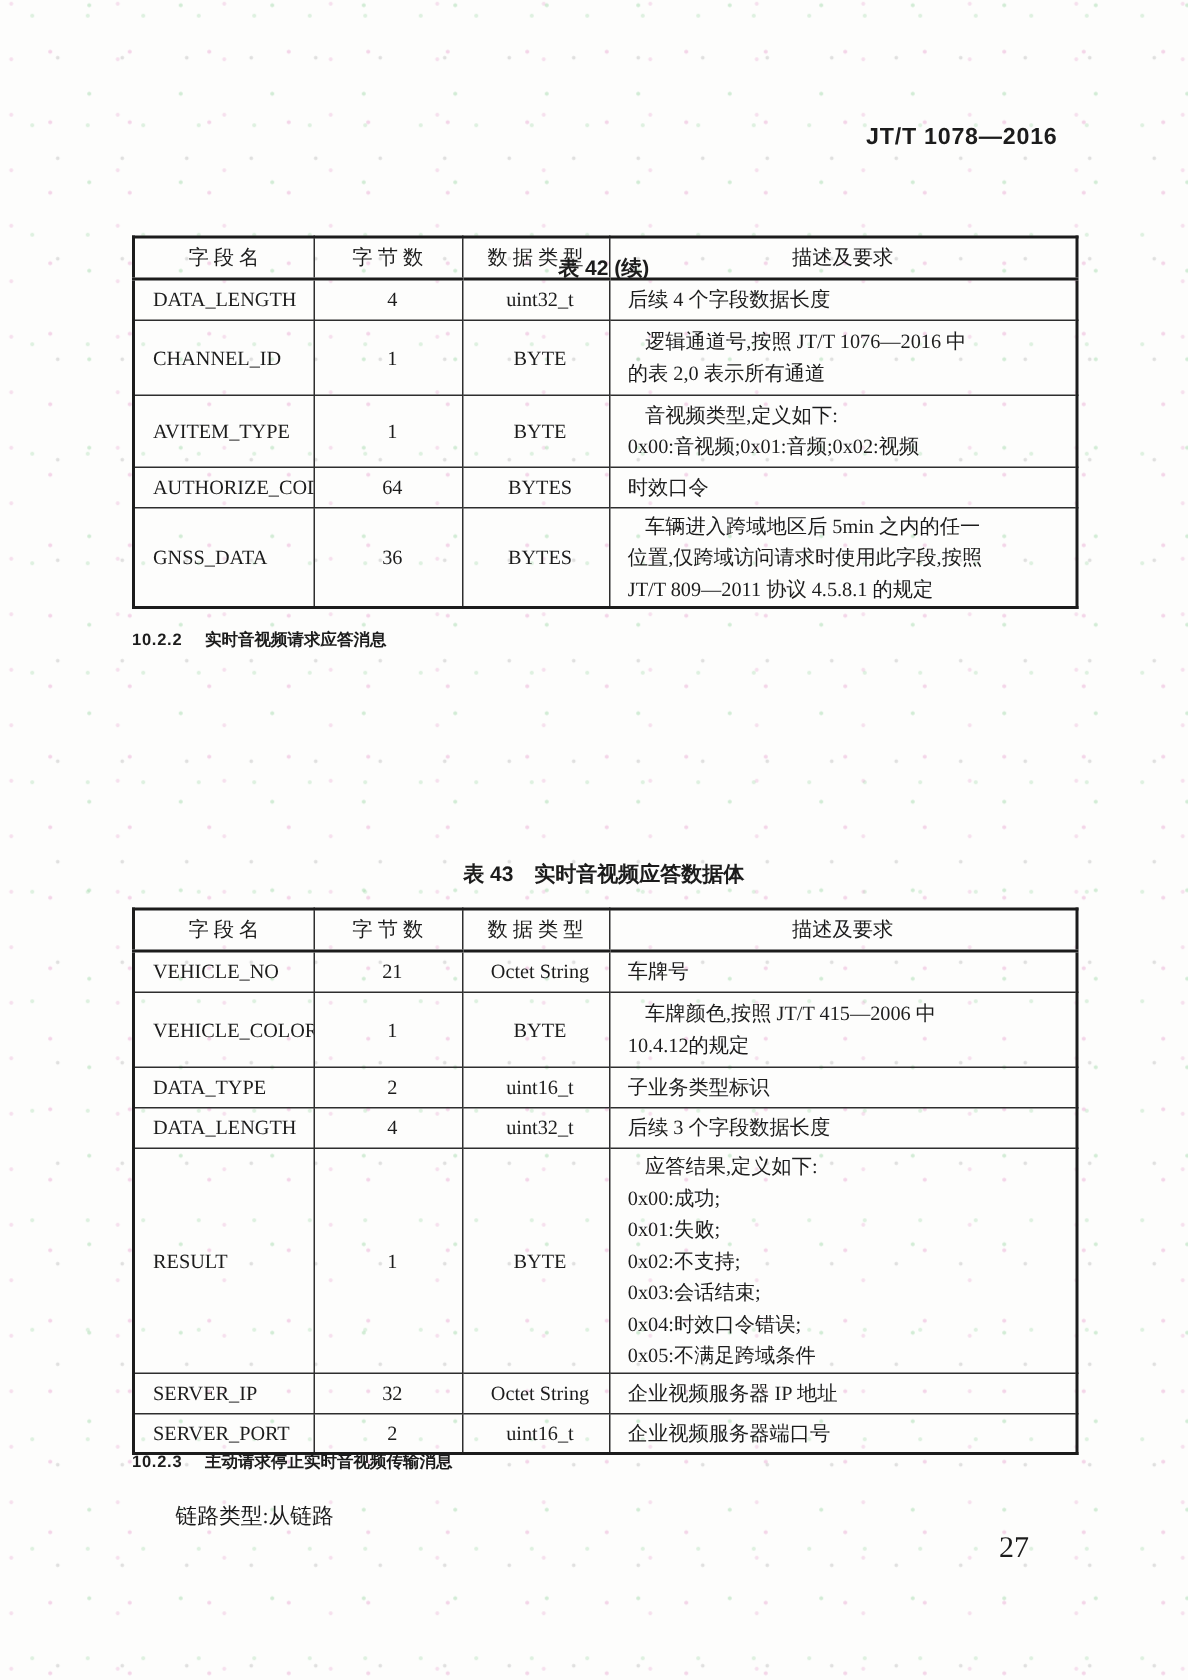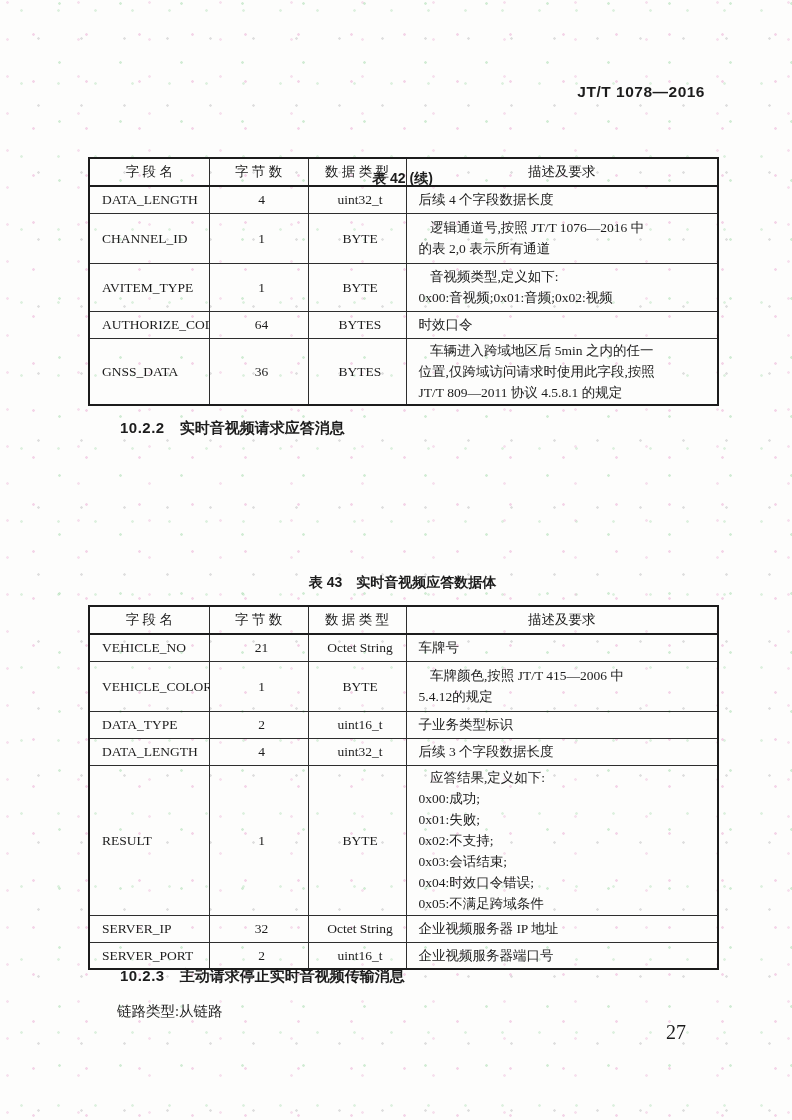--- a/index.html
+++ b/index.html
@@ -48,21 +48,21 @@
   }
   table.std td{padding:1px 6px 1px 12px;vertical-align:middle;line-height:21px;overflow:hidden;}
   td.c-field{padding-left:13px;}
   td.c-bytes,td.c-type{text-align:center;padding-left:2px;padding-right:2px;}
   td.c-desc{white-space:pre-line;padding-left:10px;}
   td.fi{text-indent:0.85em;}
   td.tight{line-height:18.4px;}
   .section{
     position:absolute;left:88px;
     font-family:"Liberation Sans","DejaVu Sans",sans-serif;
-    font-weight:bold;font-size:15px;margin-left:32px;
+    font-weight:bold;font-size:11px;
   }
   .sec-10-2-2{top:419px;}
   .sec-10-2-3{top:967px;}
   .sec-num{margin-right:15px;letter-spacing:.5px;}
   .para-block{position:absolute;left:88px;width:634px;font-size:14.5px;}
   .pb1{top:452px;}
   .pb2{top:1000px;}
   .para{margin:0;line-height:23.5px;text-indent:2em;white-space:pre-line;}
   .page-number{position:absolute;top:1021px;left:666px;width:44px;text-align:left;font-size:20px;}
 </style>
@@ -157,21 +157,21 @@
         <td class="c-field">VEHICLE_NO</td>
         <td class="c-bytes">21</td>
         <td class="c-type">Octet String</td>
         <td class="c-desc">车牌号</td>
       </tr>
       <tr style="height:50px">
         <td class="c-field">VEHICLE_COLOR</td>
         <td class="c-bytes">1</td>
         <td class="c-type">BYTE</td>
         <td class="c-desc fi">车牌颜色,按照 JT/T 415—2006 中
-5.4.12的规定</td>
+10.4.12的规定</td>
       </tr>
       <tr style="height:27px">
         <td class="c-field">DATA_TYPE</td>
         <td class="c-bytes">2</td>
         <td class="c-type">uint16_t</td>
         <td class="c-desc">子业务类型标识</td>
       </tr>
       <tr style="height:27px">
         <td class="c-field">DATA_LENGTH</td>
         <td class="c-bytes">4</td>

